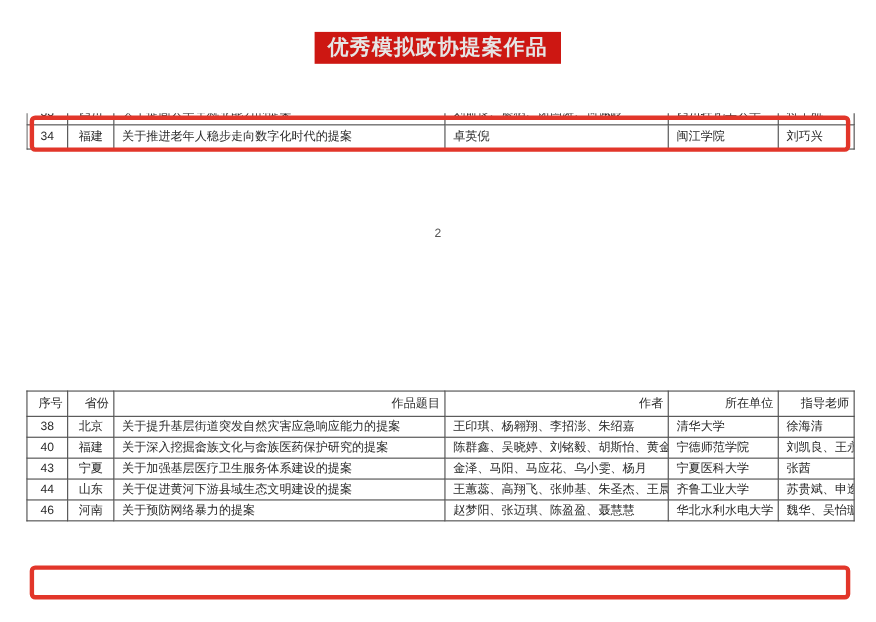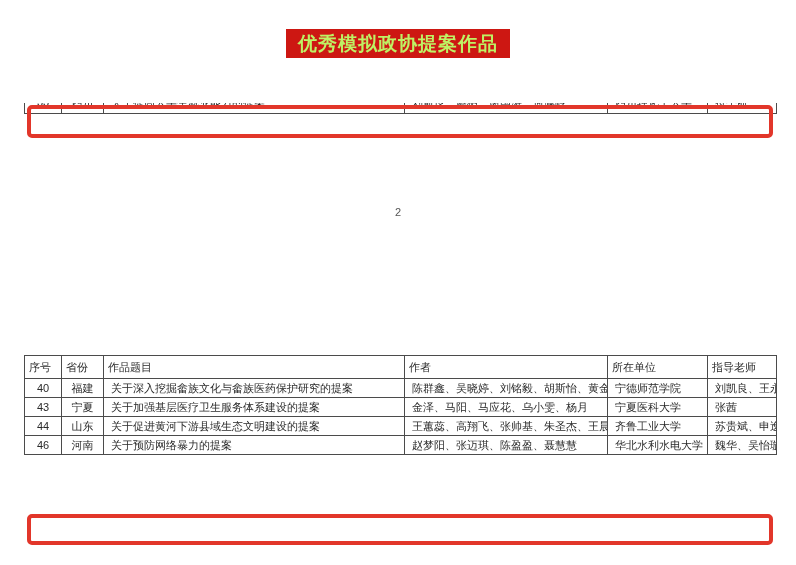--- a/index.html
+++ b/index.html
@@ -3,31 +3,31 @@
 <meta charset="utf-8">
 <style>
   html,body{margin:0;padding:0;background:#ffffff;}
   #canvas{
     position:relative;width:796px;height:565px;background:#ffffff;overflow:hidden;
     font-family:"Liberation Sans","DejaVu Sans",sans-serif;color:#222;
   }
   
   .banner-wrap{position:absolute;top:29px;left:0;width:796px;text-align:center;}
   .banner{
-    display:inline-block;background:#cd1712;color:#bef264;font-weight:bold;
+    display:inline-block;background:#cd1712;color:#e5e5e5;font-weight:bold;
     font-size:19px;line-height:29px;padding:0 12px;letter-spacing:1px;
   }
   
   table{border-collapse:collapse;table-layout:fixed;width:752px;background:#fff;}
   td,th{
     border:1px solid #4b4b4b;font-size:11px;line-height:1.1;
     padding:0 4px;overflow:hidden;white-space:nowrap;color:#2a2a2a;
     font-weight:normal;
   }
-  th{text-align:left;}
+  th{text-align:right;}
   td.c-seq,td.c-prov{text-align:center;}
   td.c-title,td.c-auth,td.c-unit,td.c-teach{text-align:left;padding-left:7px;}
   #table1-clip{position:absolute;left:24px;top:103px;width:754px;height:93px;overflow:hidden;}
   #table1-clip table{position:relative;top:-12px;}
   #table1 td{height:21px;}
   #table2-wrap{position:absolute;left:24px;top:355px;width:754px;}
   #table2 th{height:22px;}
   #table2 td{height:18px;}
   
   .page-num{
@@ -66,20 +66,28 @@
 
           <tr>
             <td class="c-seq">33</td>
             <td class="c-prov">四川</td>
             <td class="c-title">关于提高大学生就业能力的提案</td>
             <td class="c-auth">刘俞良、廖栖、谢国涛、何佩岭</td>
             <td class="c-unit">四川轻化工大学</td>
             <td class="c-teach">符宇航</td>
           </tr>
 
+          <tr>
+            <td class="c-seq">34</td>
+            <td class="c-prov">福建</td>
+            <td class="c-title">关于推进老年人稳步走向数字化时代的提案</td>
+            <td class="c-auth">卓英倪</td>
+            <td class="c-unit">闽江学院</td>
+            <td class="c-teach">刘巧兴</td>
+          </tr>
 
 
         </tbody>
     </table>
   </div>
 
   <div class="page-num">2</div>
 
   <div id="table2-wrap">
     <table id="table2">
@@ -97,20 +105,28 @@
           <th>省份</th>
           <th>作品题目</th>
           <th>作者</th>
           <th>所在单位</th>
           <th>指导老师</th>
         </tr>
       </thead>
       <tbody>
 
 
+          <tr>
+            <td class="c-seq">38</td>
+            <td class="c-prov">北京</td>
+            <td class="c-title">关于提升基层街道突发自然灾害应急响应能力的提案</td>
+            <td class="c-auth">王印琪、杨翱翔、李招澎、朱绍嘉</td>
+            <td class="c-unit">清华大学</td>
+            <td class="c-teach">徐海清</td>
+          </tr>
 
 
           <tr>
             <td class="c-seq">40</td>
             <td class="c-prov">福建</td>
             <td class="c-title">关于深入挖掘畲族文化与畲族医药保护研究的提案</td>
             <td class="c-auth">陈群鑫、吴晓婷、刘铭毅、胡斯怡、黄金铭</td>
             <td class="c-unit">宁德师范学院</td>
             <td class="c-teach">刘凯良、王永吉</td>
           </tr>

